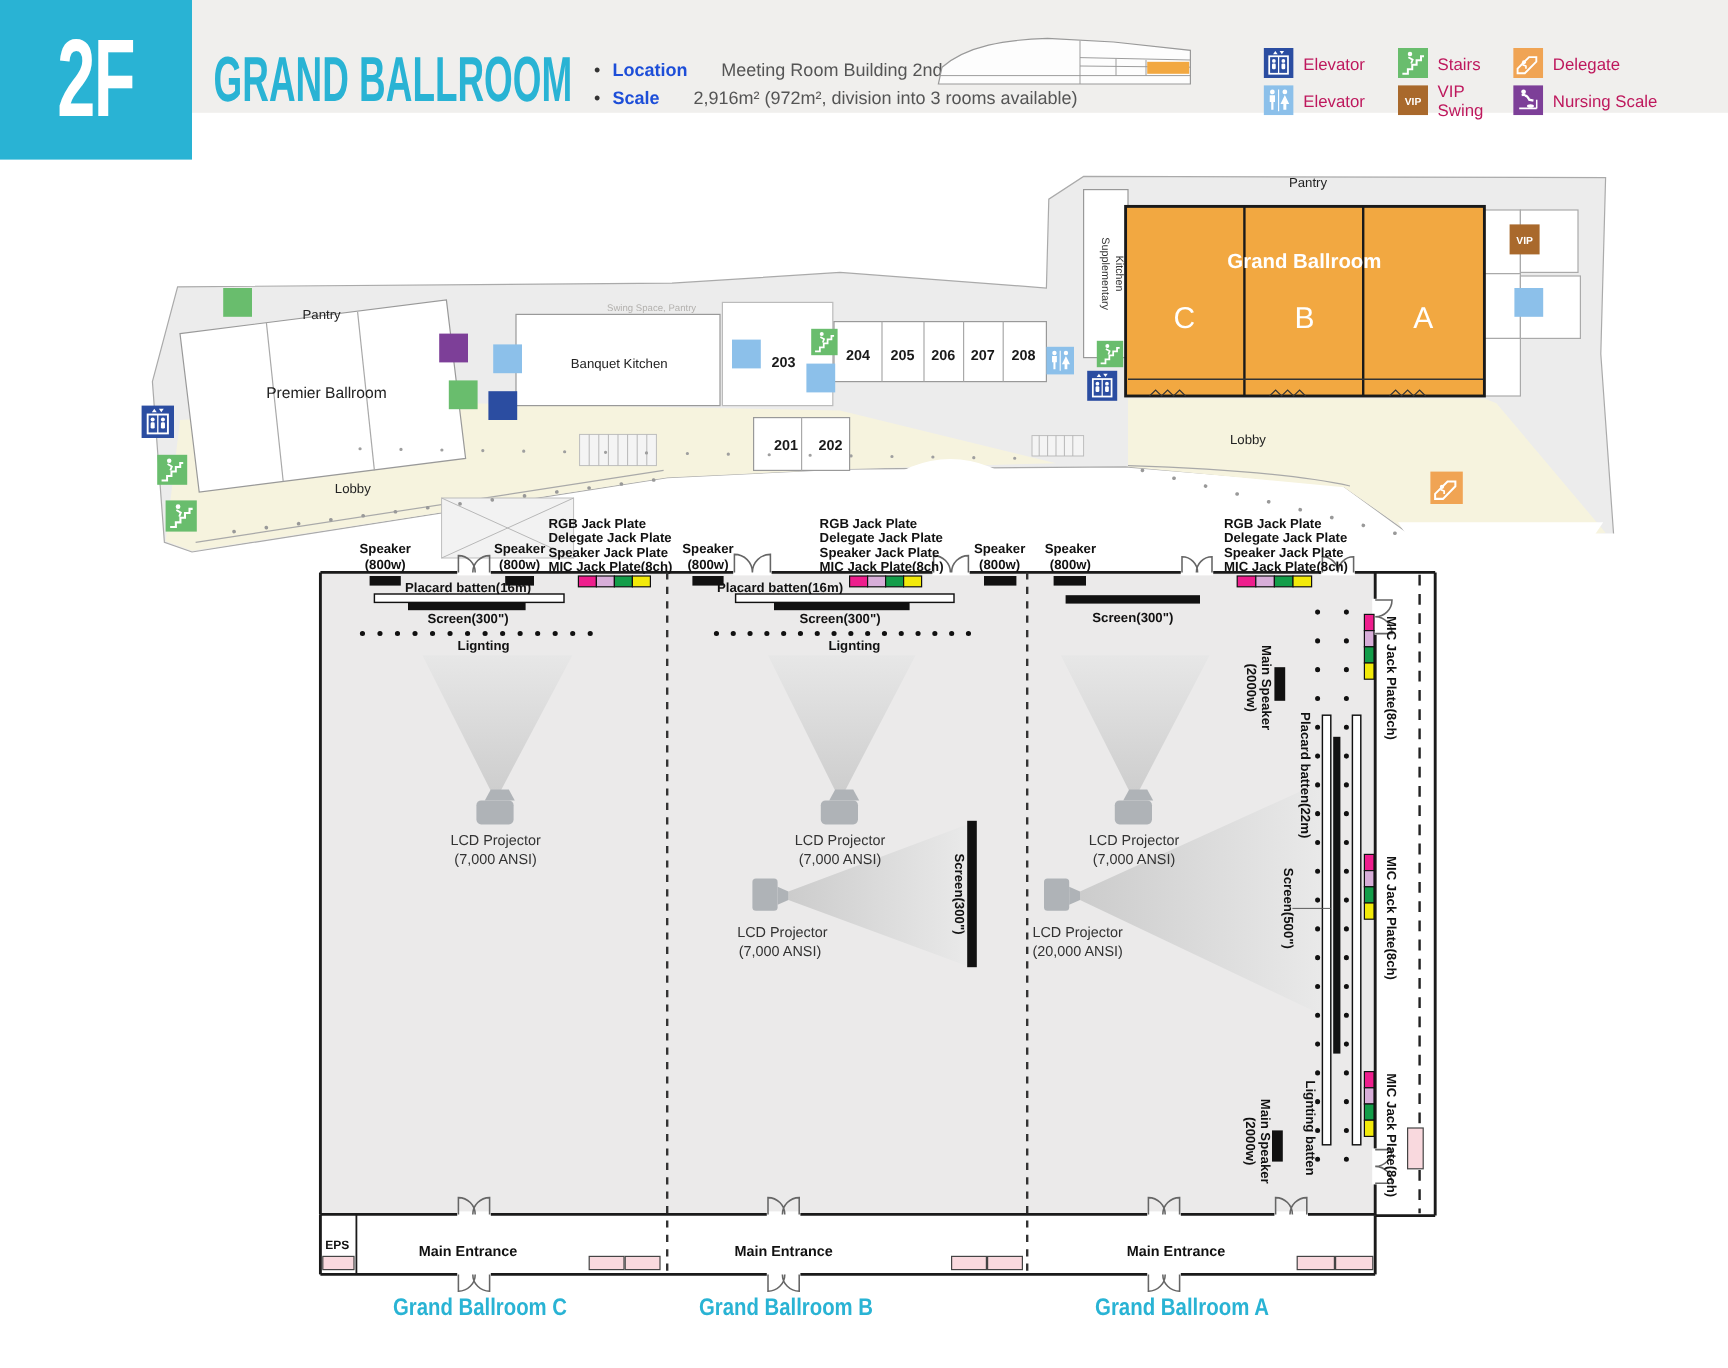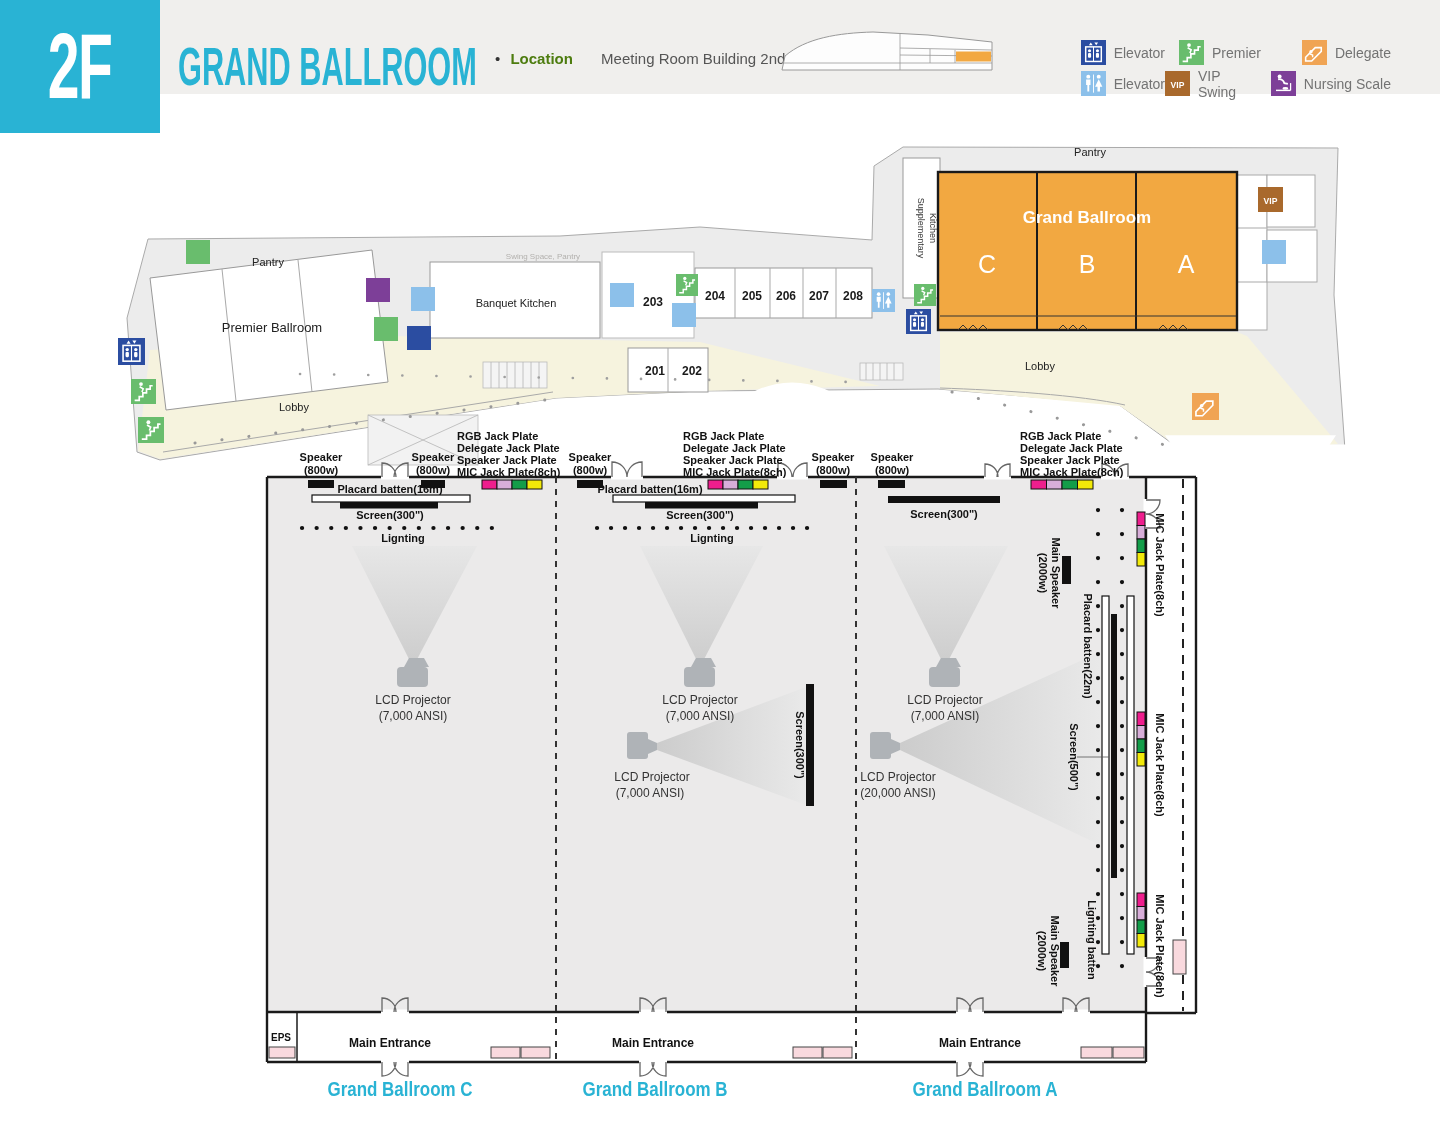--- a/index.html
+++ b/index.html
@@ -6,26 +6,26 @@
   #stage{position:relative;width:1440px;height:1140px;background:#fff;overflow:hidden;
          font-family:"Liberation Sans",sans-serif;}
   
   #hdr{position:absolute;left:0;top:0;width:1440px;height:94px;background:#f0efed;z-index:2;}
   #floorbox{position:absolute;left:0;top:0;width:160px;height:133px;background:#29b3d4;
             display:flex;align-items:center;justify-content:center;}
   #floorbox span{font-size:92px;font-weight:700;color:#fff;transform:scaleX(.62);letter-spacing:-2px;}
   #pgtitle{position:absolute;left:178px;top:36px;font-size:53px;font-weight:700;color:#29b3d4;
            transform:scaleX(.58);transform-origin:left center;white-space:nowrap;letter-spacing:0;}
   .meta{position:absolute;left:495px;font-size:15px;color:#555;white-space:nowrap;}
-  .meta b{color:#4d7c0f;margin-right:24px;}
+  .meta b{color:#1d4ed8;margin-right:24px;}
   .meta .bul{color:#333;margin-right:6px;}
   #meta1{top:50px;} #meta2{top:74px;}
   #legend{position:absolute;left:1053px;top:37px;display:grid;
           grid-template-columns:112px 96px 130px;grid-auto-rows:31px;}
-  .litem{display:flex;align-items:center;gap:8px;font-size:14px;color:#737373;justify-content:flex-end;}
+  .litem{display:flex;align-items:center;gap:8px;font-size:14px;color:#be185d;}
   .licon{width:25px;height:25px;flex:0 0 25px;}
   #silh{position:absolute;left:778px;top:26px;}
   
   #plan{position:absolute;left:0;top:0;z-index:1;}
   text{font-family:"Liberation Sans",sans-serif;}
   .ov {font-size:11px;fill:#222;}
   .ovs{font-size:8px;fill:#b3b1ae;}
   .num{font-size:12px;font-weight:700;fill:#1a1a1a;}
   .gbw{font-size:17px;font-weight:700;fill:#fff;}
   .gbl{font-size:25px;fill:#fff;}
@@ -89,20 +89,25 @@
     <div id="floorbox">
       <span>2F</span>
     </div>
     <div id="pgtitle">GRAND BALLROOM</div>
 
     <div class="meta" id="meta1">
       <span class="bul">•</span>
       <b>Location</b>
       <span>Meeting Room Building 2nd Floor</span>
     </div>
+    <div class="meta" id="meta2">
+      <span class="bul">•</span>
+      <b>Scale</b>
+      <span>2,916m² (972m², division into 3 rooms available)</span>
+    </div>
 
     <svg id="silh" width="222" height="50" viewBox="0 0 222 50">
       <path d="M4,44 L7,30 C28,12 60,7 95,6 L150,9 L214,16 L214,44 Z" fill="#fdfdfd" stroke="#999" stroke-width="1"></path>
       <line x1="4" y1="37" x2="214" y2="37" stroke="#999" stroke-width=".8"></line>
       <line x1="122" y1="8" x2="122" y2="44" stroke="#999" stroke-width=".8"></line>
       <line x1="122" y1="22" x2="214" y2="24" stroke="#999" stroke-width=".8"></line>
       <line x1="122" y1="29" x2="214" y2="30" stroke="#999" stroke-width=".8"></line>
       <line x1="152" y1="23" x2="152" y2="37" stroke="#999" stroke-width=".8"></line>
       <line x1="177" y1="24" x2="177" y2="37" stroke="#999" stroke-width=".8"></line>
       <rect x="178" y="25.5" width="35" height="10" fill="#f2a841"></rect>
@@ -114,21 +119,21 @@
           <rect width="24" height="24" fill="#2b4da1"></rect>
             <use href="#ic-elevator"></use>
           </svg>
         <span>Elevator</span>
       </div>
       <div class="litem">
         <svg class="licon" viewBox="0 0 24 24">
           <rect width="24" height="24" fill="#69bd6d"></rect>
             <use href="#ic-stairs"></use>
           </svg>
-        <span>Premier</span>
+        <span>Stairs</span>
       </div>
       <div class="litem">
         <svg class="licon" viewBox="0 0 24 24">
           <rect width="24" height="24" fill="#f0a454"></rect>
             <use href="#ic-escalator"></use>
           </svg>
         <span>Delegate</span>
       </div>
       <div class="litem">
         <svg class="licon" viewBox="0 0 24 24">

